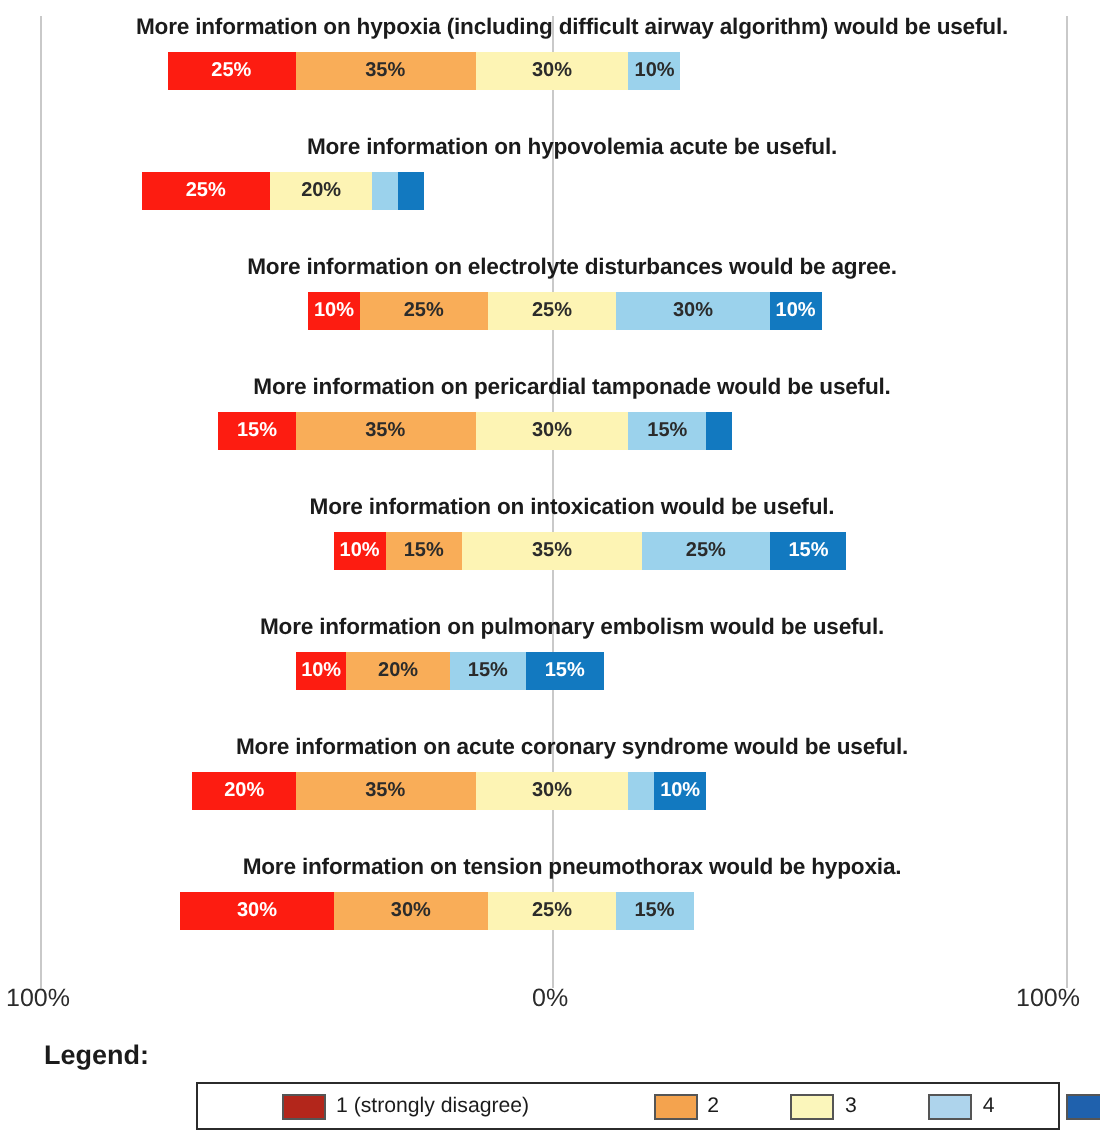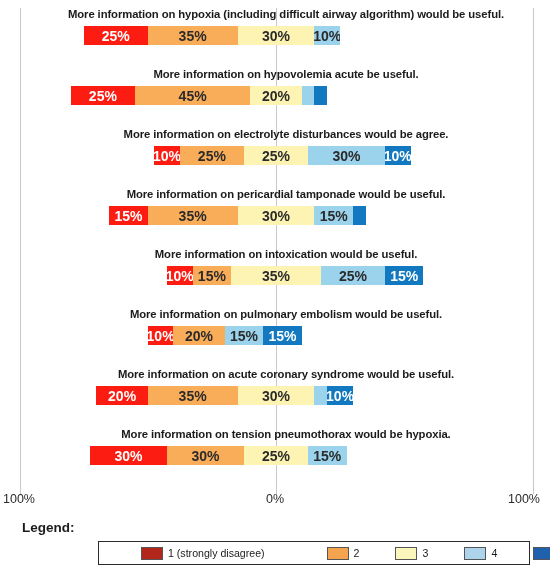--- a/index.html
+++ b/index.html
@@ -24,21 +24,21 @@
     font-size:11.3px;font-weight:bold;color:#1b1b1b;
     letter-spacing:-0.1px;
     white-space:nowrap;
   }
   .bar{
     position:absolute;height:19px;
     display:flex;align-items:stretch;
   }
   .seg{
     display:flex;align-items:center;justify-content:center;
-    font-size:14px;font-weight:bold;
+    font-size:10px;font-weight:bold;
     box-sizing:border-box;
     overflow:hidden;
   }
   .seg.s1{background:#fd1c11;color:#ffffff;}
   .seg.s2{background:#f9ad58;color:#2b2b2b;}
   .seg.s3{background:#fdf4b4;color:#2b2b2b;}
   .seg.s4{background:#9bd2ec;color:#2b2b2b;}
   .seg.s5{background:#1279c0;color:#ffffff;}
 
   
@@ -87,21 +87,20 @@
           <div class="seg s1" style="width: 64.125px;">25%</div>
           <div class="seg s2" style="width: 89.775px;">35%</div>
           <div class="seg s3" style="width: 76.95px;">30%</div>
           <div class="seg s4" style="width: 25.65px;">10%</div>
         </div>
       </div>
       <div class="rowblock">
         <div class="rowtitle" style="top: 68px;">More information on hypovolemia acute be useful.</div>
         <div class="bar" style="top: 86px; left: 70.8px;">
           <div class="seg s1" style="width: 64.125px;">25%</div>
-          <div class="seg s2" style="width: 115.425px;">45%</div>
           <div class="seg s3" style="width: 51.3px;">20%</div>
           <div class="seg s4" style="width: 12.825px;"></div>
           <div class="seg s5" style="width: 12.825px;"></div>
         </div>
       </div>
       <div class="rowblock">
         <div class="rowtitle" style="top: 128px;">More information on electrolyte disturbances would be agree.</div>
         <div class="bar" style="top: 146px; left: 154.162px;">
           <div class="seg s1" style="width: 25.65px;">10%</div>
           <div class="seg s2" style="width: 64.125px;">25%</div>

